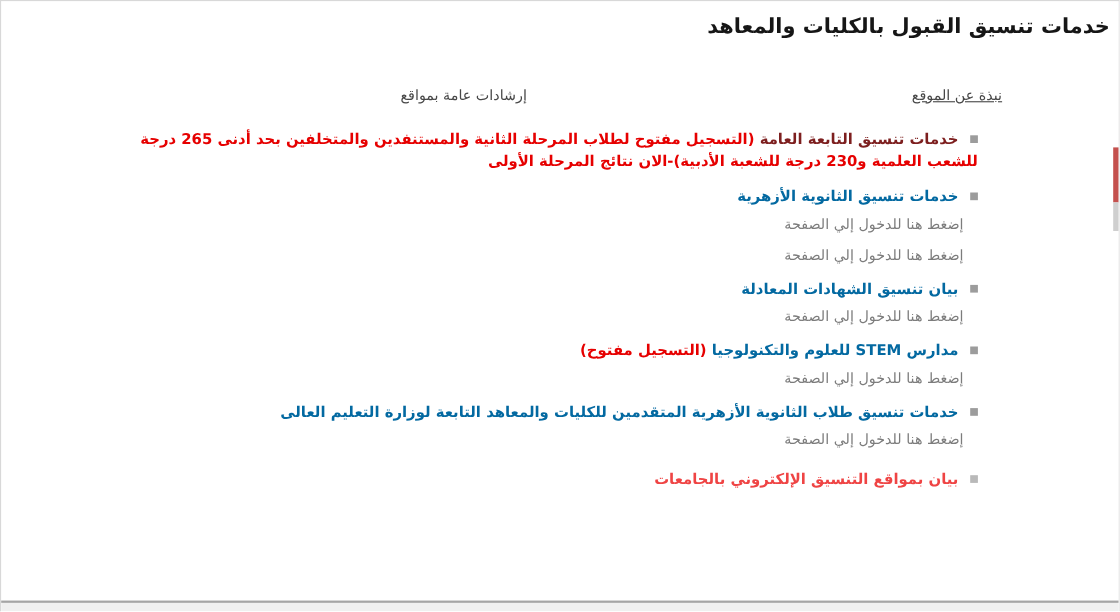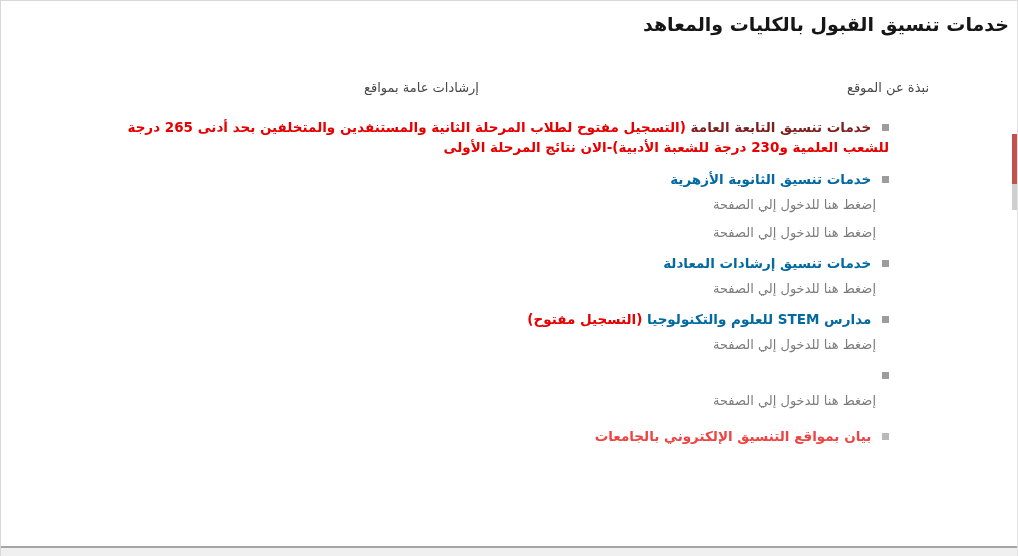--- a/index.html
+++ b/index.html
@@ -9,21 +9,21 @@
     border-top:1px solid #d8d8d8; border-left:1px solid #d8d8d8; border-right:1px solid #e2e2e2;
     direction:rtl; overflow:hidden;
   }
   .page-title {
     position:absolute; top:12px; right:8px;
     font-size:19px; font-weight:bold; color:#161616; letter-spacing:0;
   }
   .nav-link {
     position:absolute; top:79px; font-size:13px; color:#474747; cursor:pointer; text-decoration:none;
   }
-  .nav-about { right:88px; }
+  .nav-about { right:106px;text-decoration:underline; }
   .nav-guidelines { right:538px; }
   .service-list { position:absolute; top:116px; right:128px; width:784px; }
   .item { margin-bottom:12px; }
   .item-heading { font-size:13.5px; font-weight:bold; color:#3e3e3e; line-height:20px; }
   .bullet {
     display:inline-block; width:7px; height:7px; background:#9c9c9c;
     margin-left:6px; vertical-align:1px;
   }
   .item-title { color:#0369a1; text-decoration:none; cursor:pointer; }
   .item-title.maroon { color:#7d1f1f; }
@@ -70,38 +70,39 @@
     <a class="item-sublink">إضغط هنا للدخول إلي الصفحة</a>
   </div>
 
   <div class="item">
     <a class="item-sublink">إضغط هنا للدخول إلي الصفحة</a>
   </div>
 
   <div class="item">
     <div class="item-heading">
       <span class="bullet"></span>
-      <a class="item-title">خدمات تنسيق إرشادات المعادلة</a>
+      <a class="item-title">بيان تنسيق الشهادات المعادلة</a>
       
     </div>
     <a class="item-sublink">إضغط هنا للدخول إلي الصفحة</a>
   </div>
 
   <div class="item">
     <div class="item-heading">
       <span class="bullet"></span>
       <a class="item-title">مدارس STEM للعلوم والتكنولوجيا</a>
       <a class="item-note"> (التسجيل مفتوح)</a>
     </div>
     <a class="item-sublink">إضغط هنا للدخول إلي الصفحة</a>
   </div>
 
   <div class="item">
     <div class="item-heading">
       <span class="bullet"></span>
+      <a class="item-title">خدمات تنسيق طلاب الثانوية الأزهرية المتقدمين للكليات والمعاهد التابعة لوزارة التعليم العالى</a>
       
     </div>
     <a class="item-sublink">إضغط هنا للدخول إلي الصفحة</a>
   </div>
 
   <div class="item muted">
     <div class="item-heading">
       <span class="bullet"></span>
       <a class="item-title">بيان بمواقع التنسيق الإلكتروني بالجامعات</a>
       

